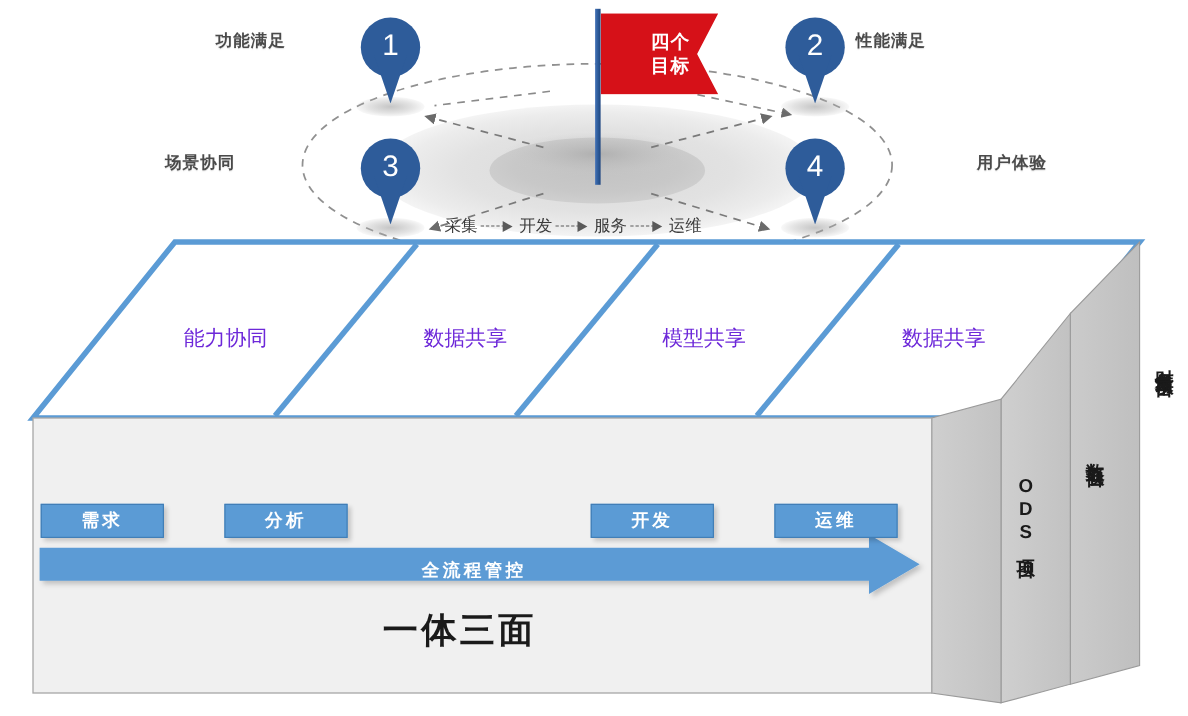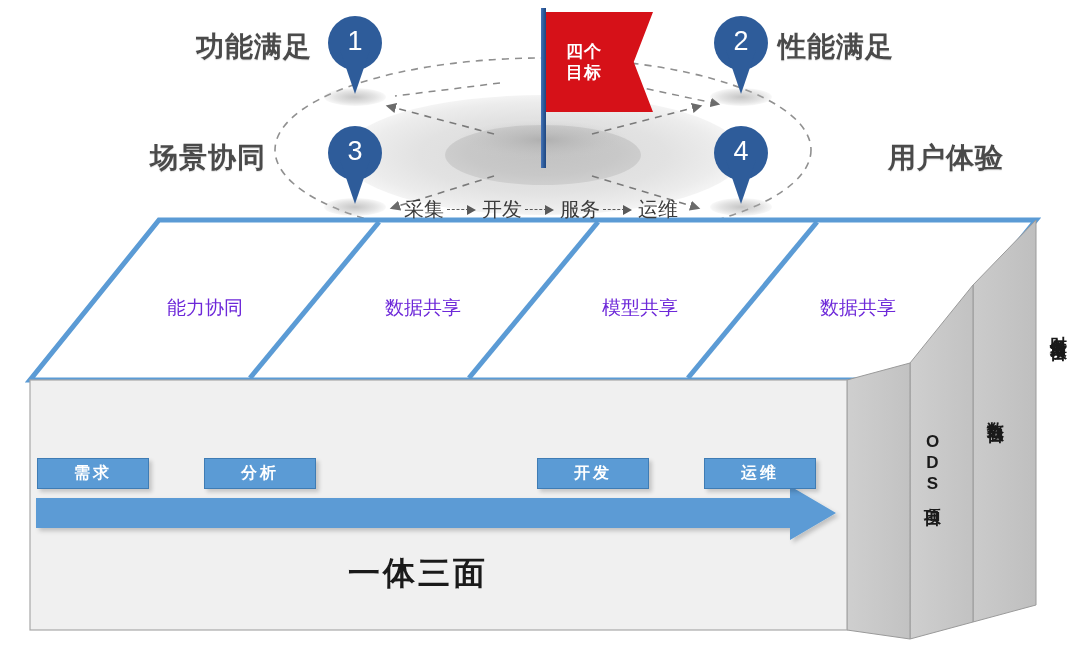--- a/index.html
+++ b/index.html
@@ -43,52 +43,52 @@
   .pin-shadow{
     position:absolute;
     width:62px;height:18px;
     border-radius:50%;
     background:radial-gradient(ellipse at 50% 50%,rgba(150,150,150,0.55) 0%,rgba(175,175,175,0.35) 45%,rgba(200,200,200,0.05) 75%,rgba(255,255,255,0) 100%);
     z-index:4;
   }
 
   .concept-label{
     position:absolute;
-    font-size:28px;font-weight:bold;color:#4a4a4a;
+    font-size:15px;font-weight:bold;color:#4a4a4a;
     letter-spacing:1px;
     white-space:nowrap;
     text-shadow:0 1px 1px rgba(200,200,200,.6);
     z-index:7;
   }
 
   
   .flag-wrap{position:absolute;left:541px;top:8px;z-index:8;}
   .flag-pole{
     position:absolute;left:0;top:0;width:5px;height:160px;
     background:linear-gradient(90deg,#4573b8 0%,#2E5C9A 50%,#1f4680 100%);
   }
   .flag-cloth{
     position:absolute;left:5px;top:4px;
-    width:107px;height:100px;
+    width:107px;height:74px;
     background:#D61118;
     clip-path:polygon(0 0,100% 0,82% 50%,100% 100%,0 100%);
-    display:flex;align-items:center;justify-content:flex-start;
+    display:flex;align-items:center;justify-content:center;
   }
   .flag-text{
     color:#ffffff;font-size:17px;font-weight:bold;line-height:21px;
     padding-left:20px;text-align:center;letter-spacing:1px;
   }
 
   
   .proc-chain{
     position:absolute;left:404px;top:196px;
     display:flex;align-items:center;gap:0px;
     z-index:7;
   }
-  .proc-item{font-size:20px;color:#3b3b3b;white-space:nowrap;font-family:Liberation Serif, serif;}
+  .proc-item{font-size:15px;color:#3b3b3b;white-space:nowrap;font-family:Liberation Serif, serif;}
   .proc-arrow{
     display:inline-flex;align-items:center;
     width:32px;height:12px;margin:0 3px;
     position:relative;
   }
   .proc-arrow .ln{
     position:absolute;left:0;top:5px;width:22px;height:0;
     border-top:1.6px dashed #5a5a5a;
   }
   .proc-arrow .hd{
@@ -293,16 +293,17 @@
 
   <div class="side-label" style="left:921px;top:432px;">ODS项目</div>
   <div class="side-label" style="left:984px;top:408px;">数仓项目</div>
   <div class="side-label" style="left:1047px;top:322px;">财务集市项目</div>
 
   <div class="stage-btn" style="left:204px;top:458px;width:110px;">分析</div>
   <div class="stage-btn" style="left:37px;top:458px;width:110px;">需求</div>
   <div class="stage-btn" style="left:537px;top:458px;width:110px;">开发</div>
   <div class="stage-btn" style="left:704px;top:458px;width:110px;">运维</div>
 
+  <div class="big-arrow-label">全流程管控</div>
 
   <div class="block-title">一体三面</div>
 
 </div>
 
 </body></html>

